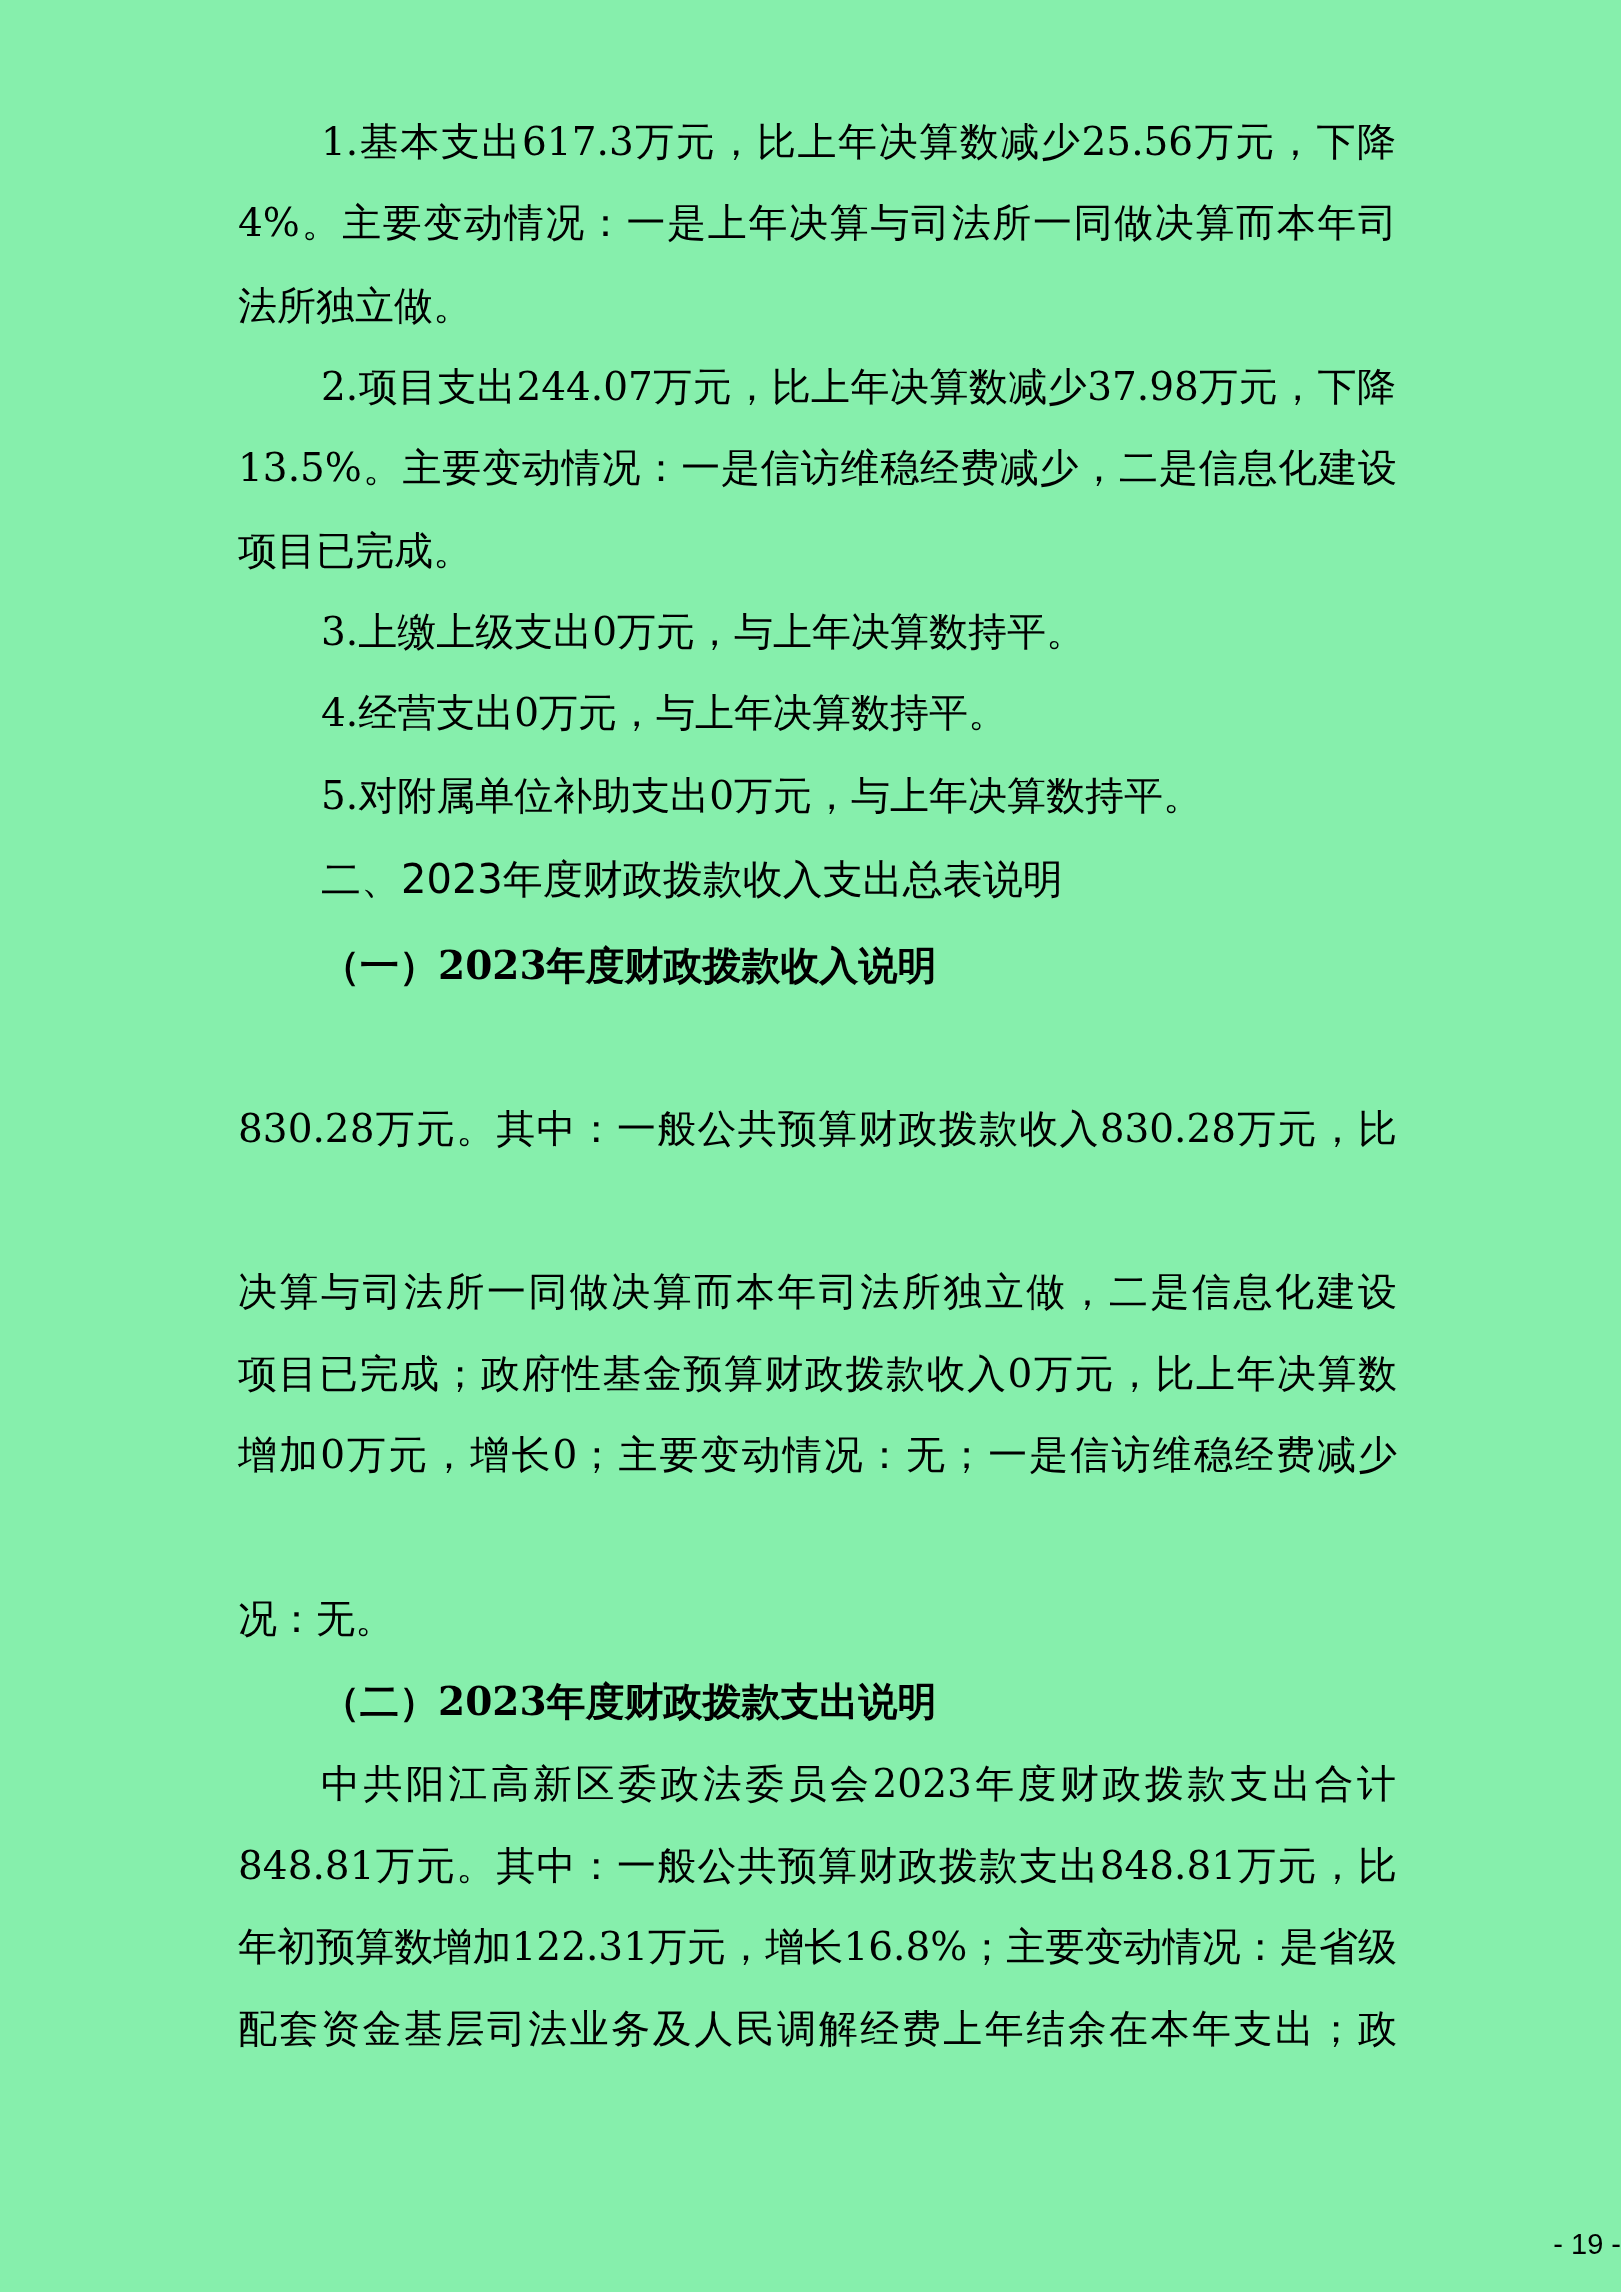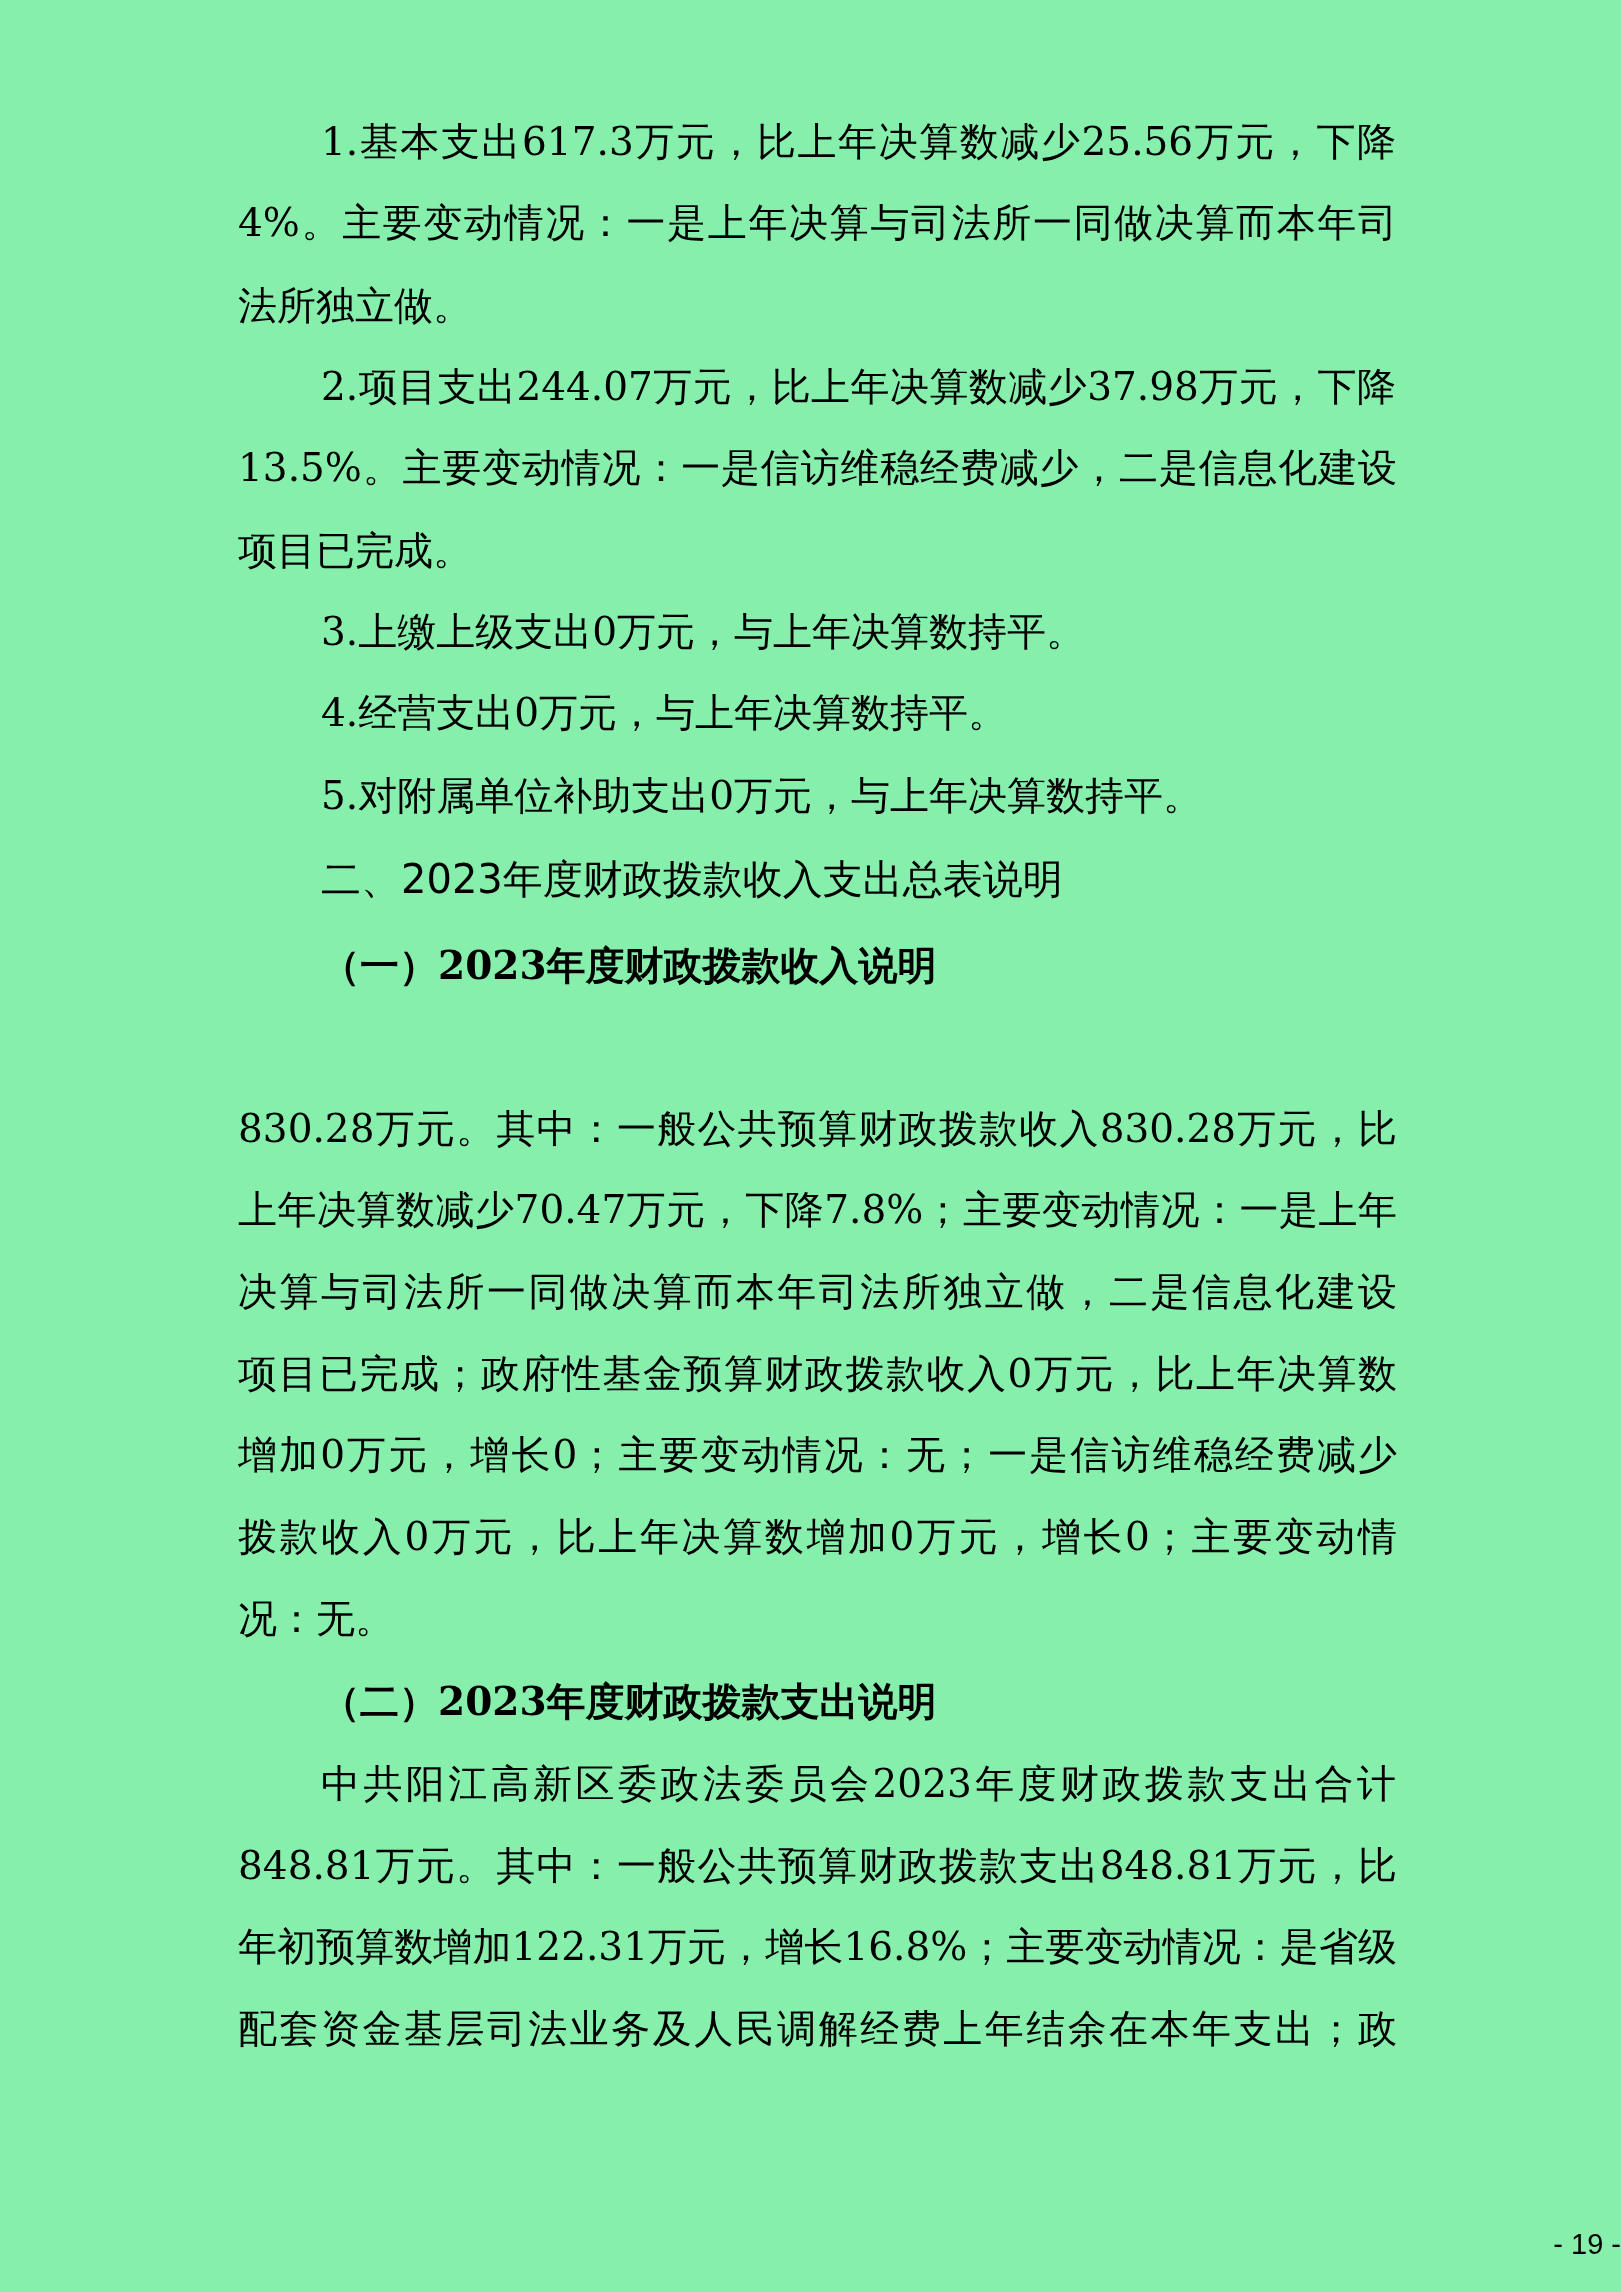--- a/index.html
+++ b/index.html
@@ -91,25 +91,23 @@
 
   <div class="line indent last" style="top:591px">3.上缴上级支出0万元，与上年决算数持平。</div>
   <div class="line indent last" style="top:672px">4.经营支出0万元，与上年决算数持平。</div>
   <div class="line indent last" style="top:755px">5.对附属单位补助支出0万元，与上年决算数持平。</div>
 
   <div class="h1" style="top:838px">二、2023年度财政拨款收入支出总表说明</div>
 
   <div class="h2" style="top:924px">（一）2023年度财政拨款收入说明</div>
 
   <div class="line" style="top:1088px">830.28万元。其中：一般公共预算财政拨款收入830.28万元，比</div>
-  <div class="line" style="top:1169px">上年决算数减少70.47万元，下降7.8%；主要变动情况：一是上年</div>
   <div class="line" style="top:1251px">决算与司法所一同做决算而本年司法所独立做，二是信息化建设</div>
   <div class="line" style="top:1333px">项目已完成；政府性基金预算财政拨款收入0万元，比上年决算数</div>
   <div class="line" style="top:1414px">增加0万元，增长0；主要变动情况：无；一是信访维稳经费减少</div>
-  <div class="line" style="top:1496px">拨款收入0万元，比上年决算数增加0万元，增长0；主要变动情</div>
   <div class="line last" style="top:1578px">况：无。</div>
 
   <div class="h2" style="top:1660px">（二）2023年度财政拨款支出说明</div>
 
   <div class="line indent" style="top:1743px">中共阳江高新区委政法委员会2023年度财政拨款支出合计</div>
   <div class="line" style="top:1825px">848.81万元。其中：一般公共预算财政拨款支出848.81万元，比</div>
   <div class="line" style="top:1906px">年初预算数增加122.31万元，增长16.8%；主要变动情况：是省级</div>
   <div class="line" style="top:1988px">配套资金基层司法业务及人民调解经费上年结余在本年支出；政</div>
 
   <div class="pagenum">- 19 -</div>

